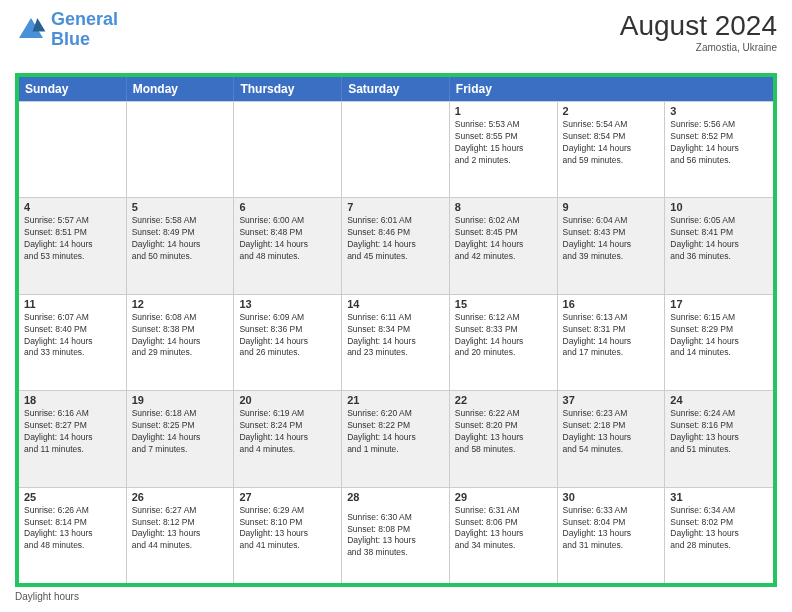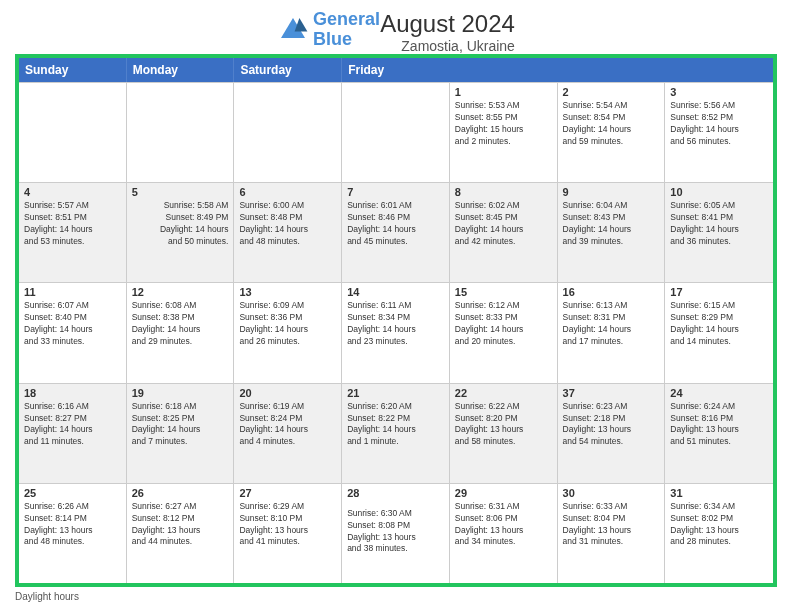--- a/index.html
+++ b/index.html
@@ -12,23 +12,23 @@
     }
     .page {
       width: 792px;
       height: 612px;
       padding: 10px 15px;
       display: flex;
       flex-direction: column;
     }
     .header {
       display: flex;
-      justify-content: center;
+      justify-content: space-between;
       align-items: flex-start;
-      margin-bottom: 0;
+      margin-bottom: 20px;
     }
     .logo {
       display: flex;
       align-items: center;
       gap: 4px;
     }
     .logo-text {
       font-size: 18px;
       font-weight: bold;
       color: #333;
@@ -38,26 +38,26 @@
       color: #4a90d9;
     }
     .logo-icon {
       width: 32px;
       height: 32px;
     }
     .title-block {
       text-align: right;
     }
     .main-title {
-      font-size: 24px;
+      font-size: 28px;
       font-weight: normal;
       color: #333;
     }
     .subtitle {
-      font-size: 14px;
+      font-size: 10px;
       color: #555;
     }
     .calendar {
       flex: 1;
       display: flex;
       flex-direction: column;
       border: 4px solid #22c55e;
     }
     .cal-header {
       display: grid;
@@ -130,20 +130,21 @@
     <div class="title-block">
       <div class="main-title">August 2024</div>
       <div class="subtitle">Zamostia, Ukraine</div>
     </div>
   </div>
 
   <div class="calendar">
     <div class="cal-header">
     <div class="cal-header-cell">Sunday</div>
         <div class="cal-header-cell">Monday</div>
+        <div class="cal-header-cell">Thursday</div>
         <div class="cal-header-cell">Saturday</div>
         <div class="cal-header-cell">Friday</div>
       </div>
     <div class="cal-body">
     <div class="cal-row">
           <div class="cal-cell"></div>
           <div class="cal-cell"></div>
           <div class="cal-cell"></div>
           <div class="cal-cell"></div>
           <div class="cal-cell">
@@ -171,21 +172,21 @@
         <div class="cal-row">
           <div class="cal-cell shaded">
             <div class="day-num">4</div>
             <div class="day-info" style="white-space: pre-line;">Sunrise: 5:57 AM
 Sunset: 8:51 PM
 Daylight: 14 hours
 and 53 minutes.</div>
           </div>
           <div class="cal-cell shaded">
             <div class="day-num">5</div>
-            <div class="day-info" style="white-space: pre-line; text-align: right;">Sunrise: 5:58 AM
+            <div class="day-info" style="white-space: pre-line;">Sunrise: 5:58 AM
 Sunset: 8:49 PM
 Daylight: 14 hours
 and 50 minutes.</div>
           </div>
           <div class="cal-cell shaded">
             <div class="day-num">6</div>
             <div class="day-info" style="white-space: pre-line;">Sunrise: 6:00 AM
 Sunset: 8:48 PM
 Daylight: 14 hours
 and 48 minutes.</div>

